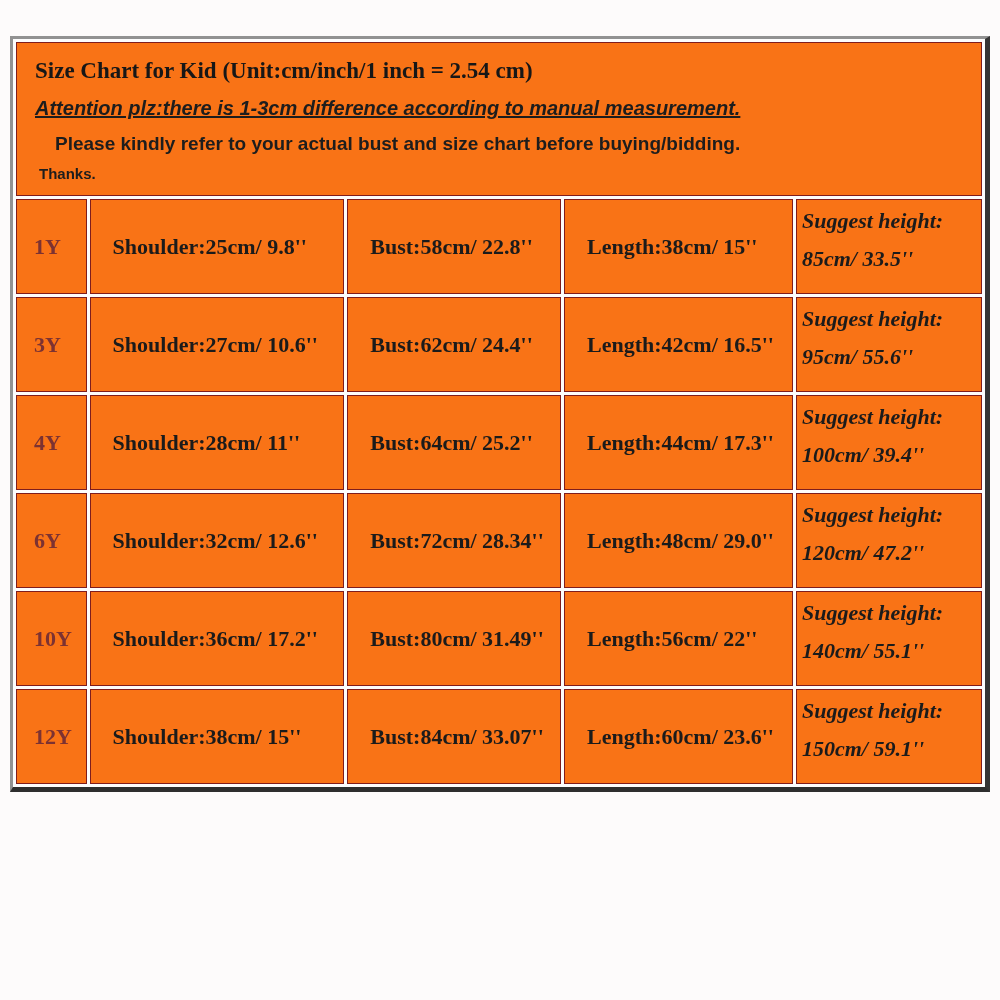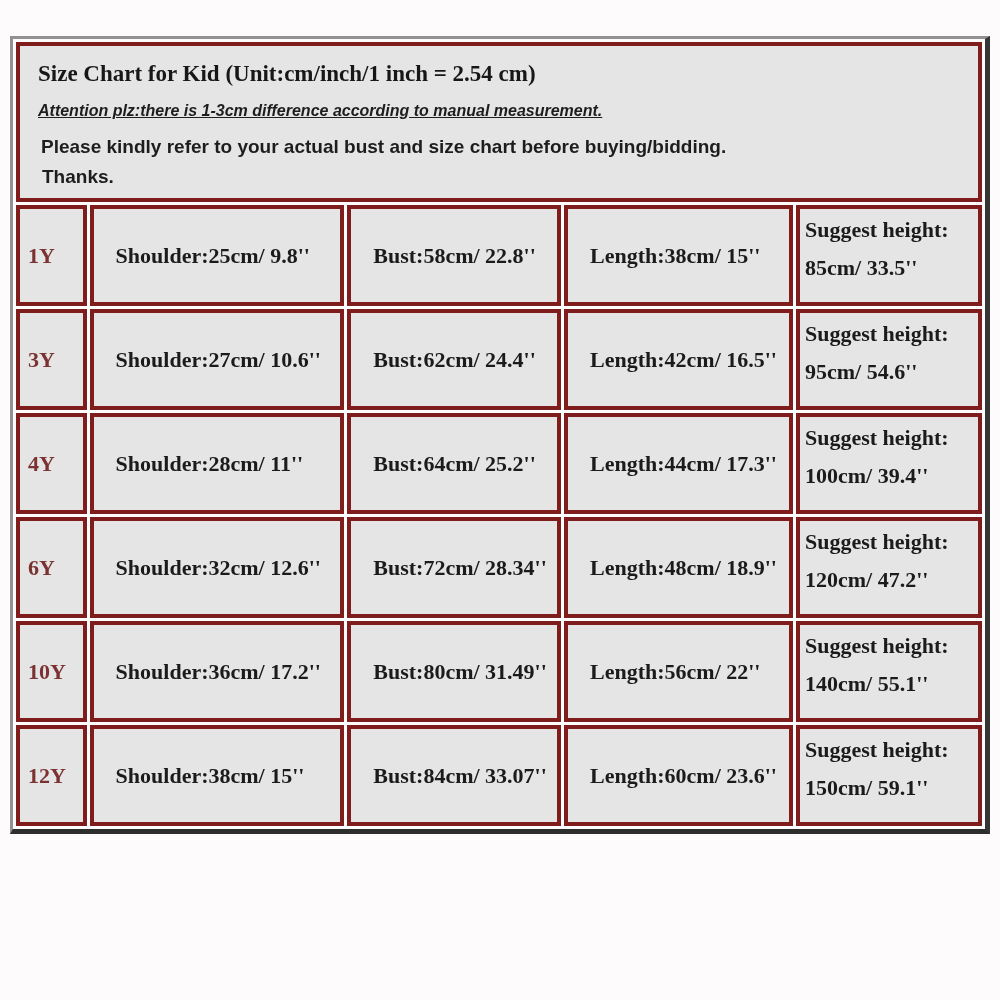--- a/index.html
+++ b/index.html
@@ -31,22 +31,22 @@
     border-spacing: 3px;
     table-layout: fixed;
     background: #fdfdfd;
   }
   col.c1 { width: 7.4%; }
   col.c2 { width: 26.7%; }
   col.c3 { width: 22.4%; }
   col.c4 { width: 24.0%; }
   col.c5 { width: 19.5%; }
   td {
-    border: 4px solid #7f1d1d;
-    background: #e5e5e5;
+    border: 1px solid #7f1d1d;
+    background: #f97316;
     color: #1b1b1b;
     vertical-align: middle;
     overflow: hidden;
   }
   td.header-cell {
     padding: 14px 16px 8px 18px;
     vertical-align: top;
   }
   .title {
     font-family: "Liberation Serif", serif;
@@ -54,59 +54,60 @@
     font-size: 23px;
     line-height: 27px;
     margin: 0 0 12px 0;
     color: #171717;
   }
   .attention {
     font-family: "Liberation Sans", sans-serif;
     font-weight: bold;
     font-style: italic;
     text-decoration: underline;
-    font-size: 16px;
+    font-size: 20px;
     line-height: 24px;
     margin: 0 0 12px 0;
     color: #1d1d1d;
   }
   .note {
     font-family: "Liberation Sans", sans-serif;
     font-weight: bold;
     font-size: 19px;
     line-height: 23px;
-    margin: 0 0 7px 3px;
+    margin: 0 0 7px 20px;
     color: #1d1d1d;
   }
   .thanks {
     font-family: "Liberation Sans", sans-serif;
     font-weight: bold;
-    font-size: 19px;
+    font-size: 15px;
     line-height: 23px;
     margin: 0 0 2px 4px;
     color: #1d1d1d;
   }
   tr.data-row td {
     height: 79px;
     font-family: "Liberation Serif", serif;
     font-weight: bold;
     font-size: 22px;
     white-space: nowrap;
   }
   td.c-size {
-    padding-left: 8px;
+    padding-left: 17px;
     color: #7c3232;
     font-size: 23px;
   }
   td.c-text {
     padding-left: 22px;
   }
   td.c-height {
     padding: 0 2px 14px 5px;
     vertical-align: middle;
+    font-style: italic;
   }
   td.c-height .hl,
   td.c-height .hv {
     display: block;
     line-height: 38px;
     white-space: nowrap;
   }
 </style>
 </head>
 <body>
@@ -140,38 +141,38 @@
       <span class="hv">85cm/ 33.5''</span>
     </td>
   </tr>
           <tr class="data-row">
     <td class="c-size">3Y</td>
     <td class="c-text">Shoulder:27cm/ 10.6''</td>
     <td class="c-text">Bust:62cm/ 24.4''</td>
     <td class="c-text">Length:42cm/ 16.5''</td>
     <td class="c-height">
       <span class="hl">Suggest height:</span>
-      <span class="hv">95cm/ 54.6''</span>
+      <span class="hv">95cm/ 55.6''</span>
     </td>
   </tr>
           <tr class="data-row">
     <td class="c-size">4Y</td>
     <td class="c-text">Shoulder:28cm/ 11''</td>
     <td class="c-text">Bust:64cm/ 25.2''</td>
     <td class="c-text">Length:44cm/ 17.3''</td>
     <td class="c-height">
       <span class="hl">Suggest height:</span>
       <span class="hv">100cm/ 39.4''</span>
     </td>
   </tr>
           <tr class="data-row">
     <td class="c-size">6Y</td>
     <td class="c-text">Shoulder:32cm/ 12.6''</td>
     <td class="c-text">Bust:72cm/ 28.34''</td>
-    <td class="c-text">Length:48cm/ 18.9''</td>
+    <td class="c-text">Length:48cm/ 29.0''</td>
     <td class="c-height">
       <span class="hl">Suggest height:</span>
       <span class="hv">120cm/ 47.2''</span>
     </td>
   </tr>
           <tr class="data-row">
     <td class="c-size">10Y</td>
     <td class="c-text">Shoulder:36cm/ 17.2''</td>
     <td class="c-text">Bust:80cm/ 31.49''</td>
     <td class="c-text">Length:56cm/ 22''</td>

